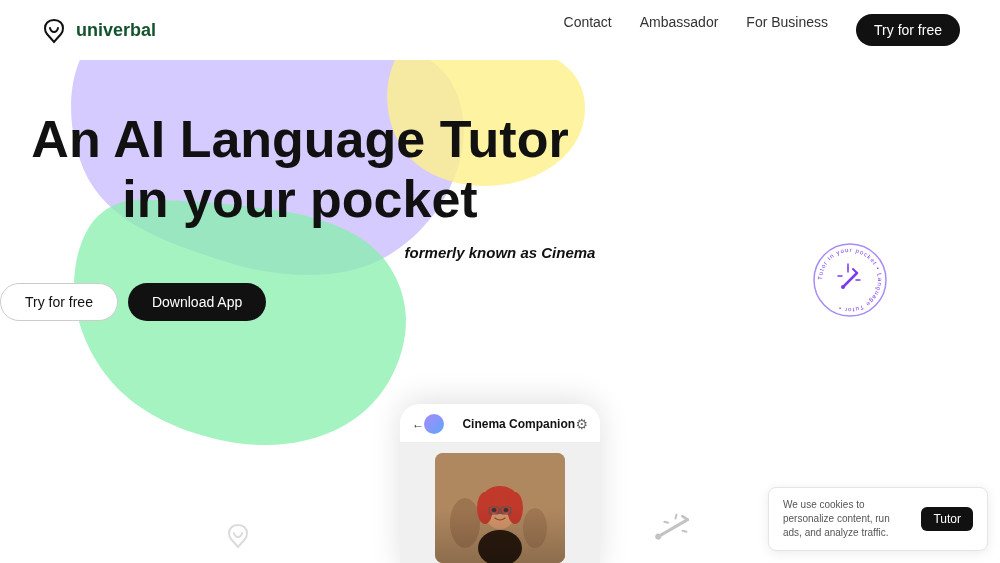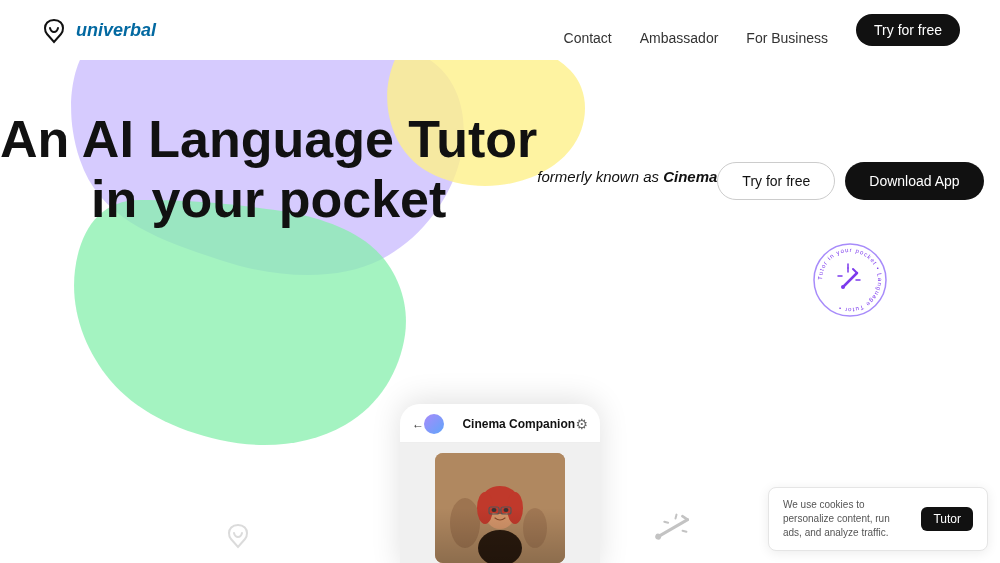--- a/index.html
+++ b/index.html
@@ -27,26 +27,25 @@
       align-items: center;
       gap: 8px;
     }
     .logo-icon {
       width: 28px;
       height: 28px;
     }
     .logo-text {
       font-size: 18px;
       font-weight: 600;
-      color: #0369a1;
-      font-style: italic;
+      color: #14532d;
     }
     .nav-links {
       display: flex;
-      align-items: flex-end;
+      align-items: flex-start;
       gap: 28px;
     }
     .nav-link {
       font-size: 14px;
       color: #333;
       text-decoration: none;
       cursor: pointer;
     }
     .nav-cta {
       background: #111;
@@ -67,39 +66,39 @@
       height: 100%;
       pointer-events: none;
       z-index: 0;
     }
 
     
     .hero {
       position: relative;
       z-index: 5;
       display: flex;
-      align-items: center;
+      flex-direction: column;
       text-align: center;
       padding-top: 50px;
     }
     .hero-title {
       font-size: 52px;
       font-weight: 800;
       color: #111;
       line-height: 1.15;
       max-width: 600px;
     }
     .hero-subtitle {
       font-size: 15px;
       color: #555;
       margin-top: 14px;
     }
     .hero-subtitle span {
       font-style: italic;
-      font-weight: 400;
+      font-weight: 700;
       color: #111;
     }
     .hero-buttons {
       display: flex;
       gap: 10px;
       margin-top: 22px;
     }
     .btn-outline {
       background: #fff;
       border: 1.5px solid #ccc;

